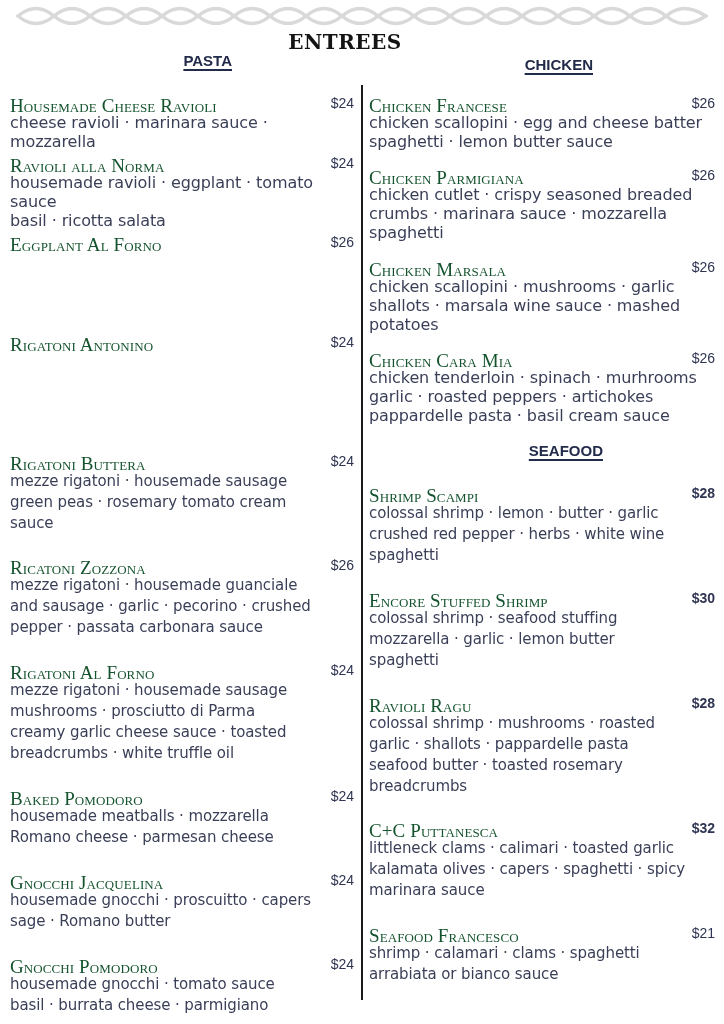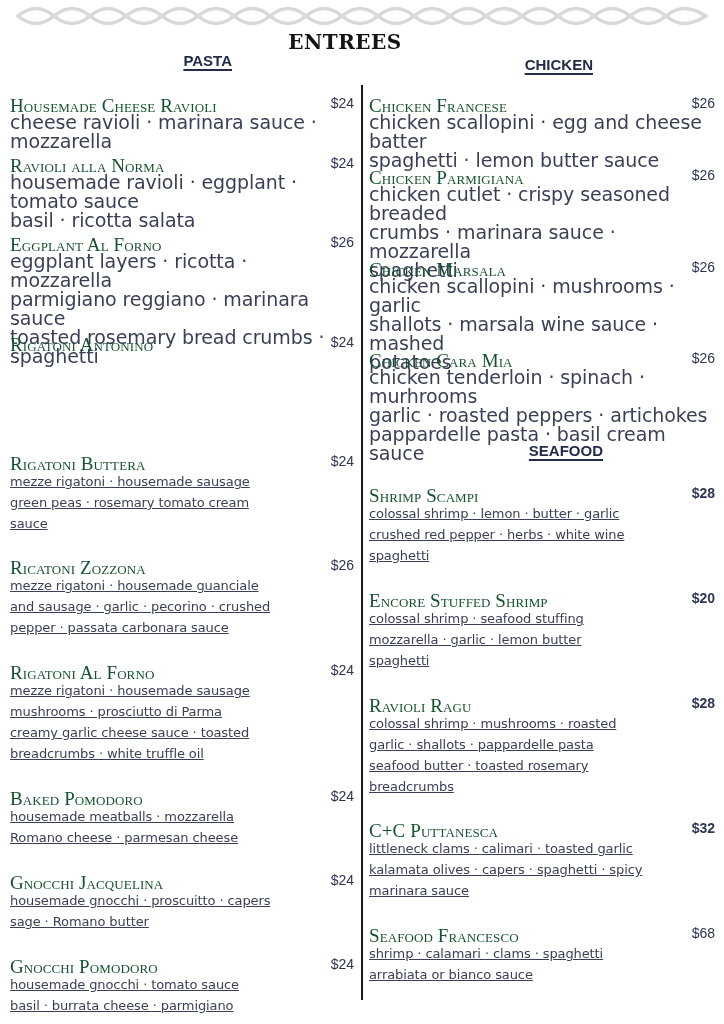--- a/index.html
+++ b/index.html
@@ -36,24 +36,24 @@
     .item-name {
       font-family: "Liberation Serif", serif; font-variant: small-caps;
       font-size: 19px; color: #14532d; letter-spacing: 0.1px;
     }
     .item-price {
       position: absolute; right: 0; top: 0; font-family: "Liberation Sans", sans-serif;
       font-size: 14px; color: #2f3552;
     }
     .item-price.bold { font-weight: bold; }
     .item-desc {
-      font-family: "DejaVu Sans", sans-serif; font-size: 19px; line-height: 19px;
+      font-family: "DejaVu Sans", sans-serif; font-size: 16px; line-height: 19px;
       color: #3a3f58; white-space: pre-line; letter-spacing: -0.1px;
     }
-    .col-left .item-desc.lg, .col-right .item-desc.lg { font-size: 13px; line-height: 21px; text-decoration: underline; }
+    .col-left .item-desc.lg, .col-right .item-desc.lg { font-size: 15px; line-height: 21px; }
   </style>
 </head>
 <body>
 
 <svg class="border-deco" viewBox="0 0 696 24" preserveAspectRatio="none">
   <g fill="none" stroke="#d9d9d9" stroke-width="3.5" stroke-linecap="round">
     <path d="M4,12 C16,2 28,2 40,12 C52,22 64,22 76,12 C88,2 100,2 112,12 C124,22 136,22 148,12 C160,2 172,2 184,12 C196,22 208,22 220,12 C232,2 244,2 256,12 C268,22 280,22 292,12 C304,2 316,2 328,12 C340,22 352,22 364,12 C376,2 388,2 400,12 C412,22 424,22 436,12 C448,2 460,2 472,12 C484,22 496,22 508,12 C520,2 532,2 544,12 C556,22 568,22 580,12 C592,2 604,2 616,12 C628,22 640,22 652,12 C664,2 676,2 692,12"></path>
     <path d="M4,12 C16,22 28,22 40,12 C52,2 64,2 76,12 C88,22 100,22 112,12 C124,2 136,2 148,12 C160,22 172,22 184,12 C196,2 208,2 220,12 C232,22 244,22 256,12 C268,2 280,2 292,12 C304,22 316,22 328,12 C340,2 352,2 364,12 C376,22 388,22 400,12 C412,2 424,2 436,12 C448,22 460,22 472,12 C484,2 496,2 508,12 C520,22 532,22 544,12 C556,2 568,2 580,12 C592,22 604,22 616,12 C628,2 640,2 652,12 C664,22 676,22 692,12"></path>
   </g>
 </svg>
@@ -70,23 +70,20 @@
     <div class="item-head"><span class="item-name">Housemade Cheese Ravioli</span><span class="item-price">$24</span></div>
     <div class="item-desc">cheese ravioli · marinara sauce · mozzarella</div>
   </div>
   <div class="item" style="top:155px;">
     <div class="item-head"><span class="item-name">Ravioli alla Norma</span><span class="item-price">$24</span></div>
     <div class="item-desc">housemade ravioli · eggplant · tomato sauce
 basil · ricotta salata</div>
   </div>
   <div class="item" style="top:234px;">
     <div class="item-head"><span class="item-name">Eggplant Al Forno</span><span class="item-price">$26</span></div>
-    <div class="item-desc">eggplant layers · ricotta · mozzarella
-parmigiano reggiano · marinara sauce
-toasted rosemary bread crumbs · spaghetti</div>
   </div>
   <div class="item" style="top:334px;">
     <div class="item-head"><span class="item-name">Rigatoni Antonino</span><span class="item-price">$24</span></div>
   </div>
   <div class="item" style="top:453px;">
     <div class="item-head"><span class="item-name">Rigatoni Buttera</span><span class="item-price">$24</span></div>
     <div class="item-desc lg">mezze rigatoni · housemade sausage
 green peas · rosemary tomato cream
 sauce</div>
   </div>
@@ -147,36 +144,36 @@
 
   <div class="section-heading" style="left:114px; top:442px; width:120px;">SEAFOOD</div>
 
   <div class="item" style="top:485px;">
     <div class="item-head"><span class="item-name">Shrimp Scampi</span><span class="item-price bold">$28</span></div>
     <div class="item-desc lg">colossal shrimp · lemon · butter · garlic
 crushed red pepper · herbs · white wine
 spaghetti</div>
   </div>
   <div class="item" style="top:590px;">
-    <div class="item-head"><span class="item-name">Encore Stuffed Shrimp</span><span class="item-price bold">$20</span></div>
+    <div class="item-head"><span class="item-name">Encore Stuffed Shrimp</span><span class="item-price bold">$30</span></div>
     <div class="item-desc lg">colossal shrimp · seafood stuffing
 mozzarella · garlic · lemon butter
 spaghetti</div>
   </div>
   <div class="item" style="top:695px;">
     <div class="item-head"><span class="item-name">Ravioli Ragu</span><span class="item-price bold">$28</span></div>
     <div class="item-desc lg">colossal shrimp · mushrooms · roasted
 garlic · shallots · pappardelle pasta
 seafood butter · toasted rosemary
 breadcrumbs</div>
   </div>
   <div class="item" style="top:820px;">
     <div class="item-head"><span class="item-name">C+C Puttanesca</span><span class="item-price bold">$32</span></div>
     <div class="item-desc lg">littleneck clams · calimari · toasted garlic
 kalamata olives · capers · spaghetti · spicy
 marinara sauce</div>
   </div>
   <div class="item" style="top:925px;">
-    <div class="item-head"><span class="item-name">Seafood Francesco</span><span class="item-price">$68</span></div>
+    <div class="item-head"><span class="item-name">Seafood Francesco</span><span class="item-price">$21</span></div>
     <div class="item-desc lg">shrimp · calamari · clams · spaghetti
 arrabiata or bianco sauce</div>
   </div>
 </div>
 
 </body></html>

